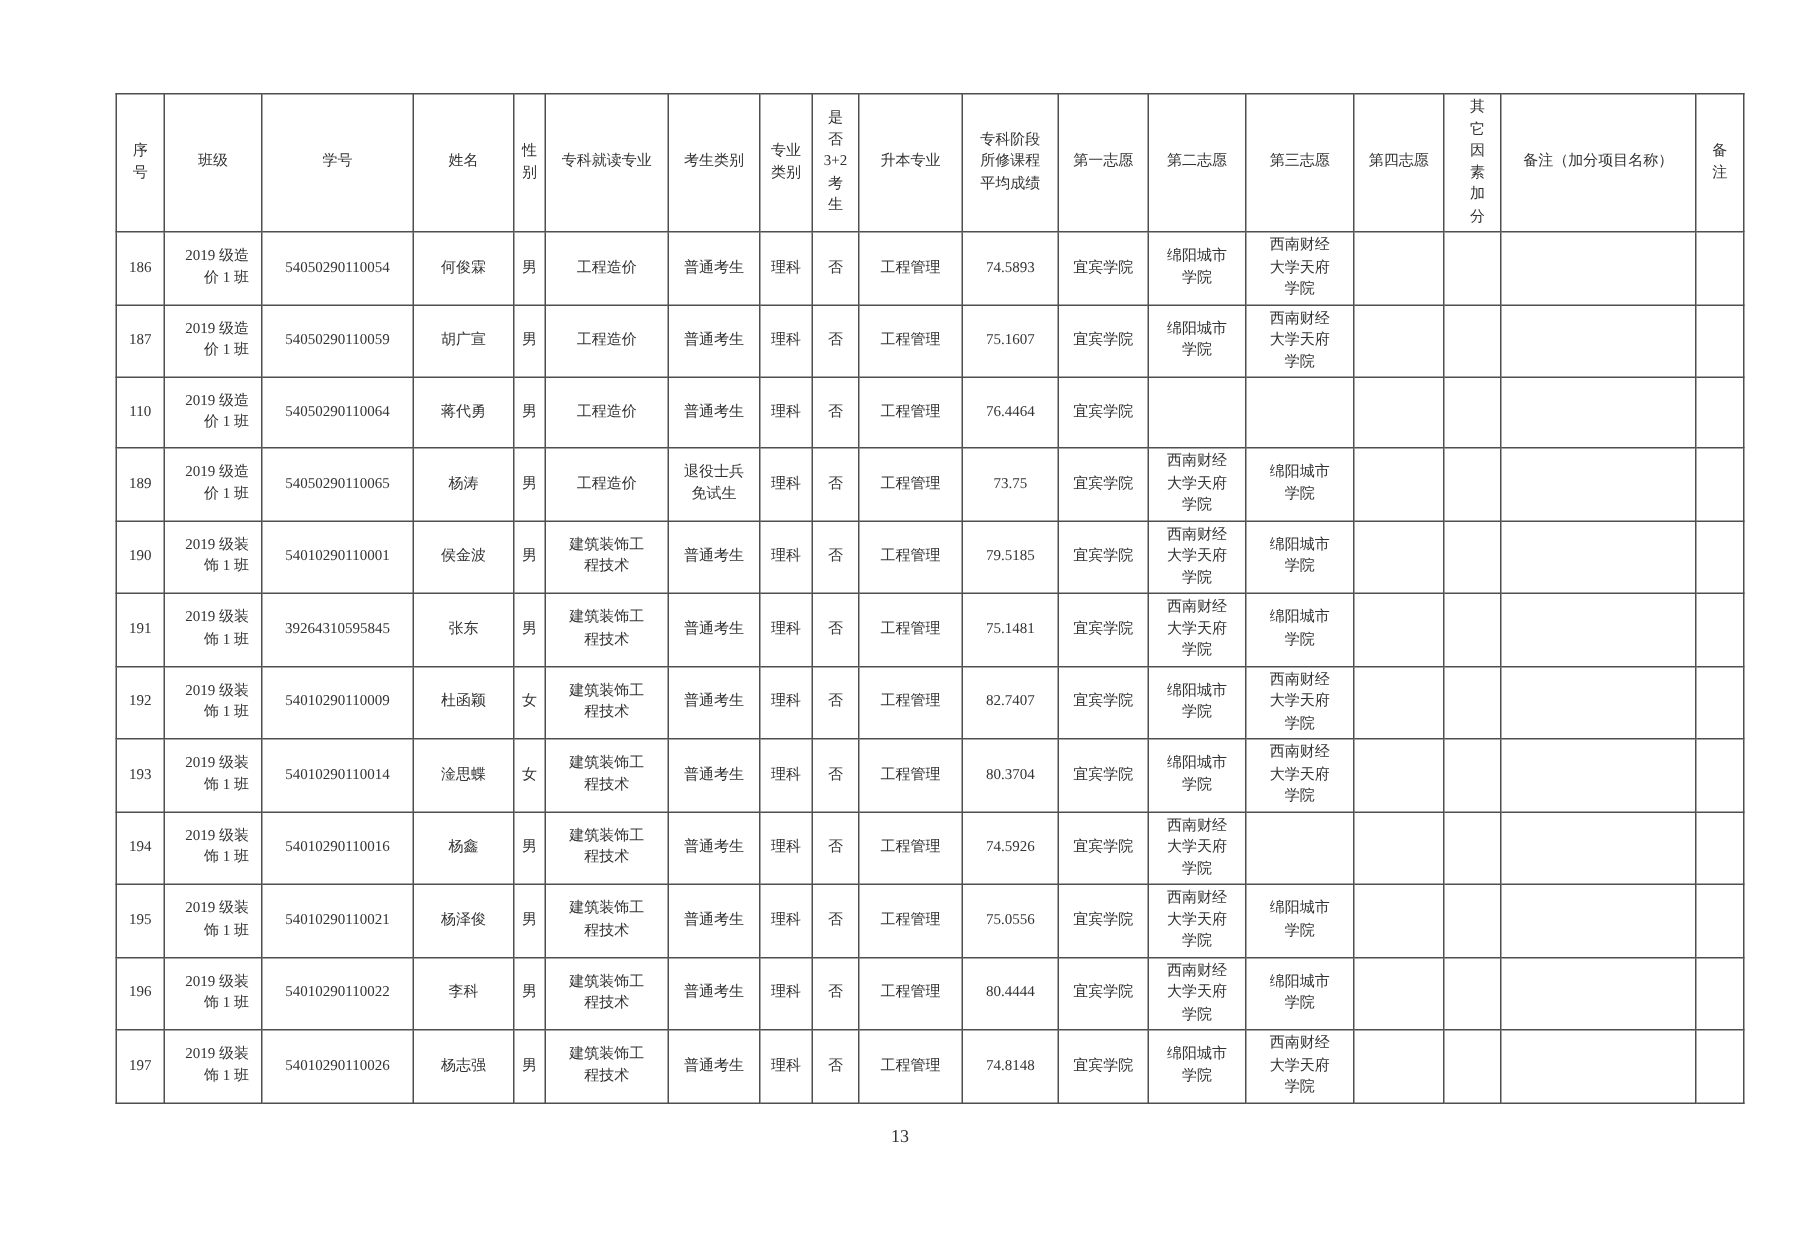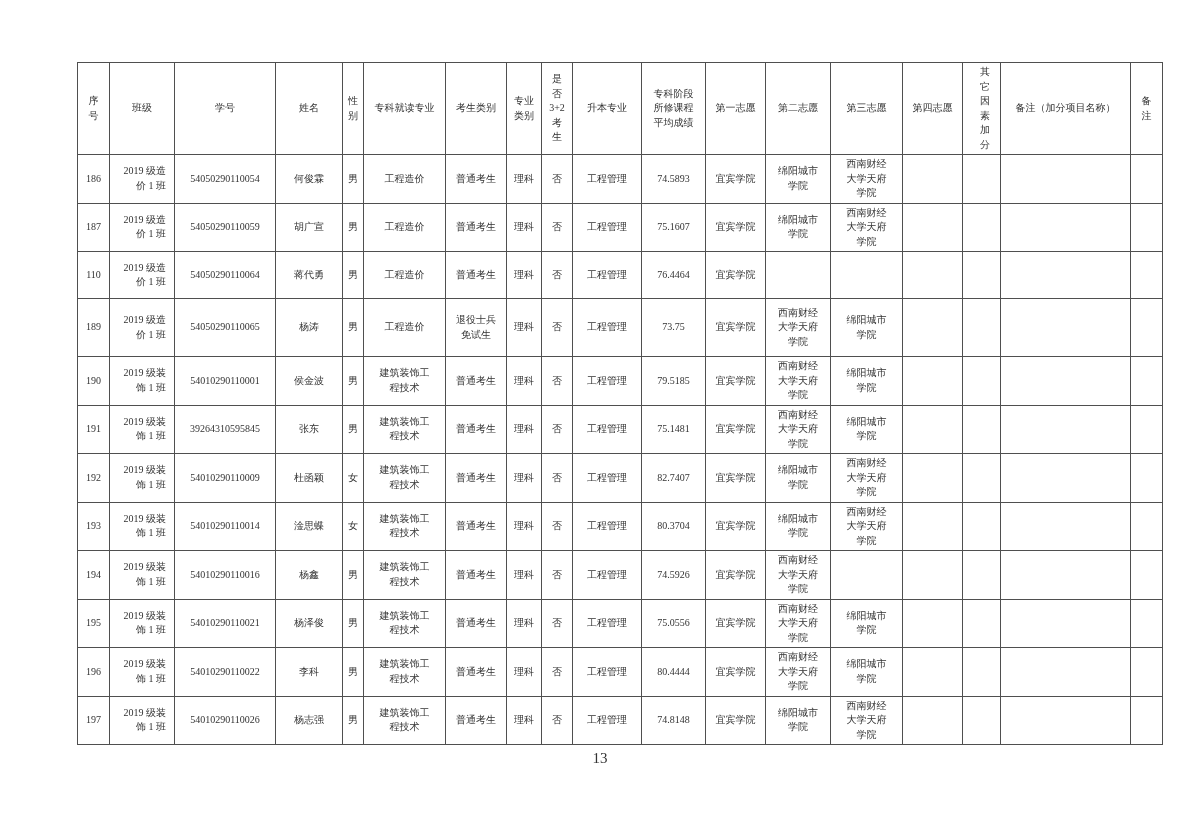--- a/index.html
+++ b/index.html
@@ -47,31 +47,31 @@
   th:nth-child(1)  { padding: 2px 9px; }   
   th:nth-child(5)  { padding: 2px 4px; }   
   th:nth-child(8)  { padding: 2px 6px; font-family: Liberation Serif, serif; }   
   th:nth-child(9)  { padding: 2px 7px; }   
   th:nth-child(11) { padding: 2px 9px; }   
   th:nth-child(16) { padding: 2px 17px; }   
   th:nth-child(18) { padding: 2px 9px; margin-top: 41px; }   
 
   td:nth-child(2)  { padding: 2px 8px; text-align: right; }   
   td:nth-child(6)  { padding: 2px 14px; }  
-  td:nth-child(7)  { padding: 14px 7px; }   
+  td:nth-child(7)  { padding: 4px 7px; }   
   td:nth-child(13) { padding: 2px 9px; }   
   td:nth-child(14) { padding: 2px 13px; }  
 
   .page-number {
     position: absolute;
     left: 0;
     top: 750px;
     width: 1200px;
     text-align: center;
-    font-size: 15px;
+    font-size: 12px;
     color: #333333;
   }
 </style>
 </head>
 <body>
 
 <div class="page">
   <div class="sheet">
     <table class="roster">
       <colgroup>

